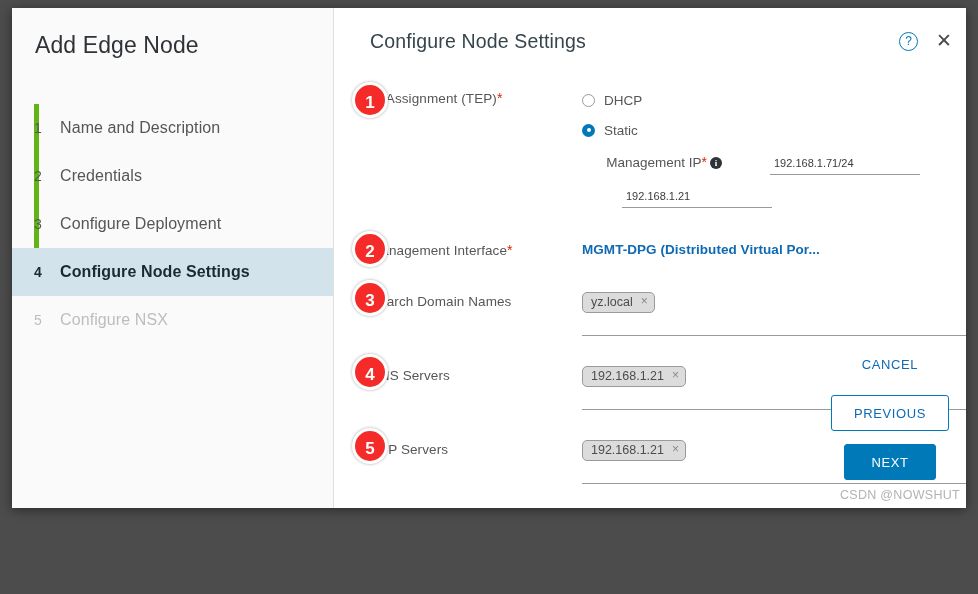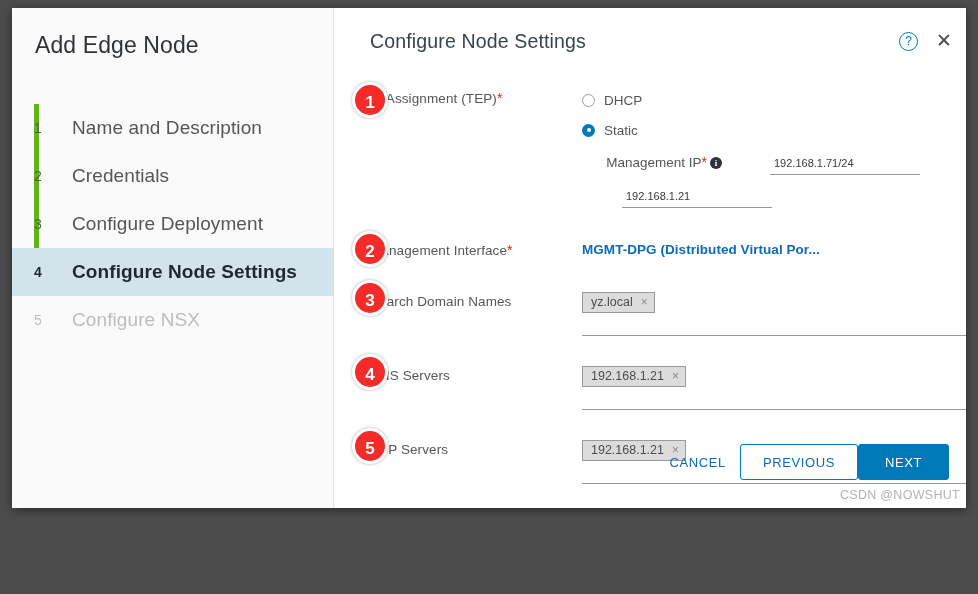--- a/index.html
+++ b/index.html
@@ -61,24 +61,23 @@
     padding-left: 22px;
     position: relative;
   }
   .step .step-num {
     width: 26px;
     font-size: 14px;
     color: #565656;
     flex: 0 0 26px;
   }
   .step .step-label {
-    font-size: 19px;
+    font-size: 16px;
     color: #565656;
     letter-spacing: .1px;
-    margin-left: 12px;
   }
   .step.active {
     background: #d2e3ec;
   }
   .step.active .step-num,
   .step.active .step-label {
     color: #1b2a32;
     font-weight: bold;
   }
   .step.disabled .step-num,
@@ -243,43 +242,44 @@
 
   
   .chip-field {
     width: 392px;
     border-bottom: 1px solid #9a9a9a;
     padding-bottom: 22px;
     min-height: 24px;
   }
   .chip {
     display: inline-flex;
-    align-items: center;
     background: #dcdcdc;
     border: 1px solid #9a9a9a;
-    border-radius: 0;
+    border-radius: 5px;
     padding: 2px 6px 3px 8px;
     font-size: 12.5px;
     color: #4d4d4d;
   }
   .chip .chip-x {
     margin-left: 8px;
     color: #8a8a8a;
     font-size: 12px;
     cursor: pointer;
     line-height: 1;
   }
 
   
   #footer {
     position: absolute;
     right: 25px;
     bottom: 28px;
     display: flex;
     align-items: center;
+    gap: 13px;
+    flex-direction: column;
   }
   .btn {
     font-family: "Liberation Sans", sans-serif;
     font-size: 13px;
     letter-spacing: .6px;
     cursor: pointer;
     height: 36px;
     border-radius: 3px;
   }
   #cancel-button {

